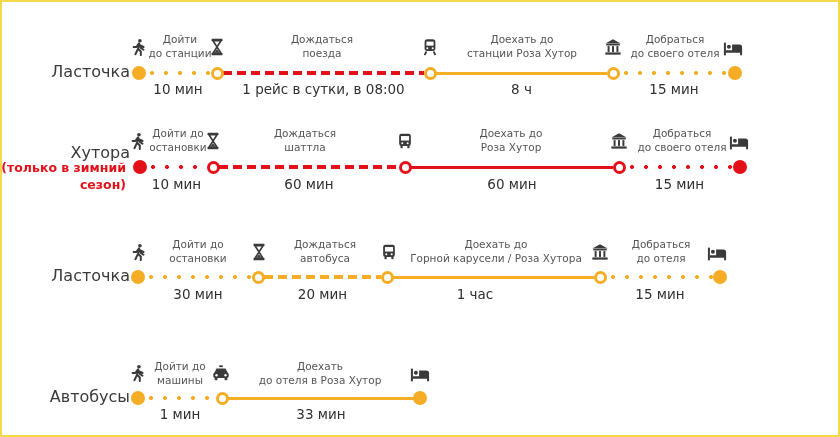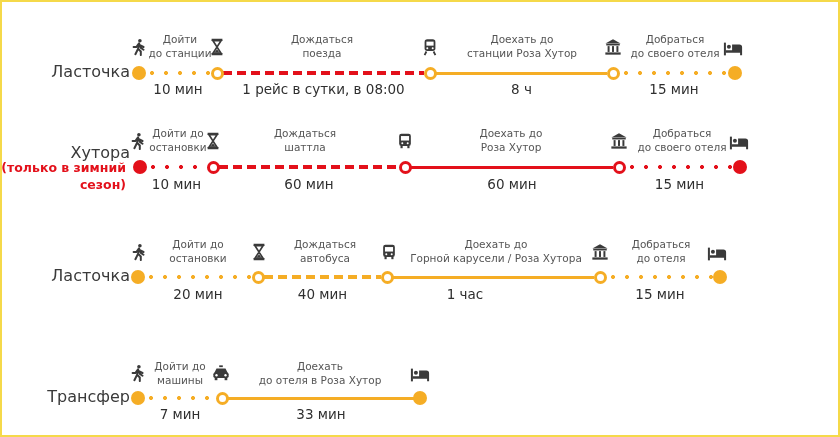--- a/index.html
+++ b/index.html
@@ -161,44 +161,44 @@
     </div>
     <div class="route-label" style="top: 266px;">Ласточка</div>
     <div class="line dotted-line" style="left: 144px; width: 108px; background-image: radial-gradient(circle, rgb(245, 173, 37) 1.9px, transparent 2.2px); background-size: 14px 4px; top: 275px;"></div>
     <div class="icon" style="left: 139px; top: 243px;">
       <svg viewBox="0 0 20 20">
         <circle cx="11" cy="3" r="2" fill="#3a3a3a"></circle>
         <path d="M10 6 L7 10 L4 10 M10 6 L12 11 L15 13 M10 6 L9 12 L6 18 M9 12 L12 15 L12 19 M11 8 L15 10" stroke="#3a3a3a" stroke-width="2.2" fill="none" stroke-linecap="round"></path>
       </svg>
     </div>
     <div class="desc" style="left: 198px; top: 237px;">Дойти до<br>остановки</div>
-    <div class="dur" style="left: 198px; top: 286px;">20 мин</div>
+    <div class="dur" style="left: 198px; top: 286px;">30 мин</div>
     <div class="line dotted-line" style="left: 264px; width: 117px; background-image: linear-gradient(to right, rgb(245, 173, 37) 0px, rgb(245, 173, 37) 9px, transparent 9px, transparent 14px); background-size: 14px 4px; top: 275px;"></div>
     <div class="icon" style="left: 259px; top: 243px;">
       <svg viewBox="0 0 20 20">
         <path d="M4 2 H16 M4 18 H16" stroke="#3a3a3a" stroke-width="2.4"></path>
         <path d="M5.5 3 L10 10 L14.5 3 Z M5.5 17 L10 10 L14.5 17 Z" stroke="#3a3a3a" stroke-width="1.8" fill="none"></path>
         <path d="M7 16.5 L10 12.5 L13 16.5 Z" fill="#3a3a3a"></path>
       </svg>
     </div>
     <div class="desc" style="left: 325px; top: 237px;">Дождаться<br>автобуса</div>
-    <div class="dur" style="left: 322.5px; top: 286px;">40 мин</div>
+    <div class="dur" style="left: 322.5px; top: 286px;">20 мин</div>
     <div class="line solid" style="left: 393px; width: 201px; border-color: rgb(245, 173, 37); top: 276px;"></div>
     <div class="icon" style="left: 389px; top: 243px;">
       <svg viewBox="0 0 20 20">
         <rect x="3.5" y="2" width="13" height="13.5" rx="2.5" fill="#3a3a3a"></rect>
         <rect x="5.5" y="4.5" width="9" height="5" fill="#fff"></rect>
         <circle cx="7" cy="12.5" r="1.1" fill="#fff"></circle>
         <circle cx="13" cy="12.5" r="1.1" fill="#fff"></circle>
         <rect x="5" y="15" width="2.4" height="3" fill="#3a3a3a"></rect>
         <rect x="12.6" y="15" width="2.4" height="3" fill="#3a3a3a"></rect>
       </svg>
     </div>
     <div class="desc" style="left: 496px; top: 237px;">Доехать до<br>Горной карусели / Роза Хутора</div>
-    <div class="dur" style="left: 465px; top: 286px;">1 час</div>
+    <div class="dur" style="left: 475px; top: 286px;">1 час</div>
     <div class="line dotted-line" style="left: 606px; width: 108px; background-image: radial-gradient(circle, rgb(245, 173, 37) 1.9px, transparent 2.2px); background-size: 14px 4px; top: 275px;"></div>
     <div class="icon" style="left: 600px; top: 243px;">
       <svg viewBox="0 0 20 20">
         <path d="M10 1.5 L18.5 6 H1.5 Z" fill="#3a3a3a"></path>
         <rect x="2.5" y="6.5" width="15" height="1.8" fill="#3a3a3a"></rect>
         <rect x="4" y="9" width="2.2" height="6.5" fill="#3a3a3a"></rect>
         <rect x="8.9" y="9" width="2.2" height="6.5" fill="#3a3a3a"></rect>
         <rect x="13.8" y="9" width="2.2" height="6.5" fill="#3a3a3a"></rect>
         <rect x="1.5" y="16" width="17" height="2.5" fill="#3a3a3a"></rect>
       </svg>
@@ -210,30 +210,30 @@
     <div class="node ring" style="border-color: rgb(245, 173, 37); left: 380.5px; top: 270.5px;"></div>
     <div class="node ring" style="border-color: rgb(245, 173, 37); left: 593.5px; top: 270.5px;"></div>
     <div class="node full" style="background: rgb(245, 173, 37); left: 713px; top: 270px;"></div>
     <div class="icon" style="width: 20px; left: 717px; top: 245px;">
       <svg viewBox="0 0 22 18">
         <rect x="1" y="2" width="2.2" height="14" fill="#3a3a3a"></rect>
         <circle cx="6.5" cy="6.5" r="2.2" fill="#3a3a3a"></circle>
         <path d="M10 4 H18 Q21 4 21 7 V16 H18.8 V13 H3 V10.5 H10 Z" fill="#3a3a3a"></path>
       </svg>
     </div>
-    <div class="route-label" style="top: 387px;">Трансфер</div>
+    <div class="route-label" style="top: 387px;">Автобусы</div>
     <div class="line dotted-line" style="left: 144px; width: 72px; background-image: radial-gradient(circle, rgb(245, 173, 37) 1.9px, transparent 2.2px); background-size: 14px 4px; top: 396px;"></div>
     <div class="icon" style="left: 138px; top: 364px;">
       <svg viewBox="0 0 20 20">
         <circle cx="11" cy="3" r="2" fill="#3a3a3a"></circle>
         <path d="M10 6 L7 10 L4 10 M10 6 L12 11 L15 13 M10 6 L9 12 L6 18 M9 12 L12 15 L12 19 M11 8 L15 10" stroke="#3a3a3a" stroke-width="2.2" fill="none" stroke-linecap="round"></path>
       </svg>
     </div>
     <div class="desc" style="left: 180px; top: 359px;">Дойти до<br>машины</div>
-    <div class="dur" style="left: 180px; top: 406px;">7 мин</div>
+    <div class="dur" style="left: 180px; top: 406px;">1 мин</div>
     <div class="line solid" style="left: 228px; width: 186px; border-color: rgb(245, 173, 37); top: 397px;"></div>
     <div class="icon" style="left: 221px; top: 364px;">
       <svg viewBox="0 0 20 20">
         <rect x="8" y="1.5" width="4" height="2" fill="#3a3a3a"></rect>
         <path d="M5 5 H15 L17.5 10 H2.5 Z" fill="#3a3a3a"></path>
         <rect x="1.5" y="9.5" width="17" height="6" rx="2" fill="#3a3a3a"></rect>
         <circle cx="5" cy="12.5" r="1.3" fill="#fff"></circle>
         <circle cx="15" cy="12.5" r="1.3" fill="#fff"></circle>
         <rect x="3" y="15" width="3" height="3" fill="#3a3a3a"></rect>
         <rect x="14" y="15" width="3" height="3" fill="#3a3a3a"></rect>

